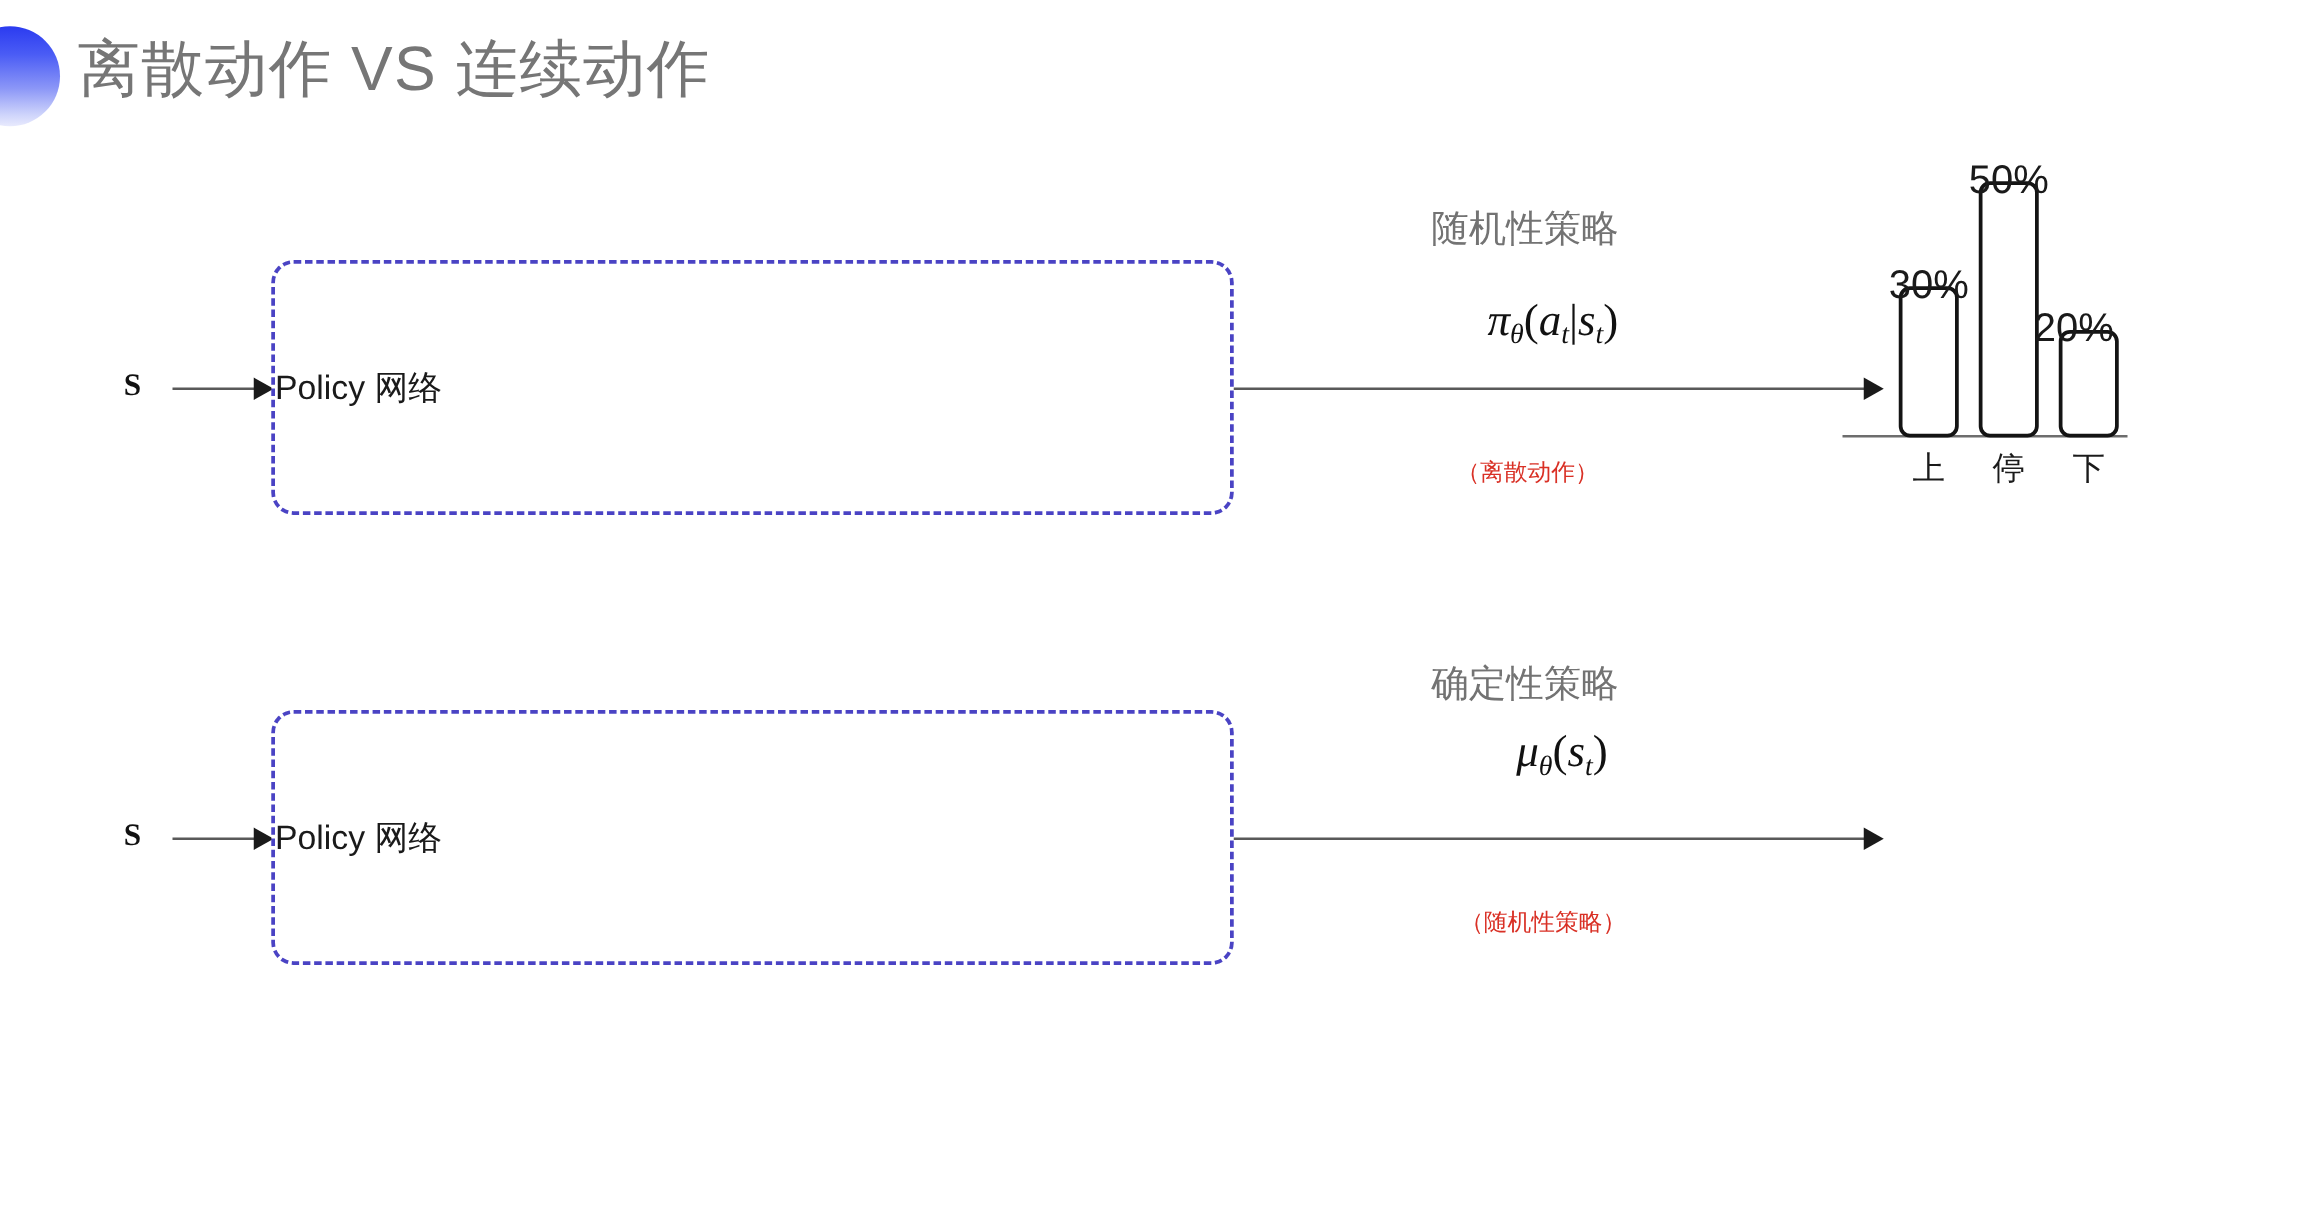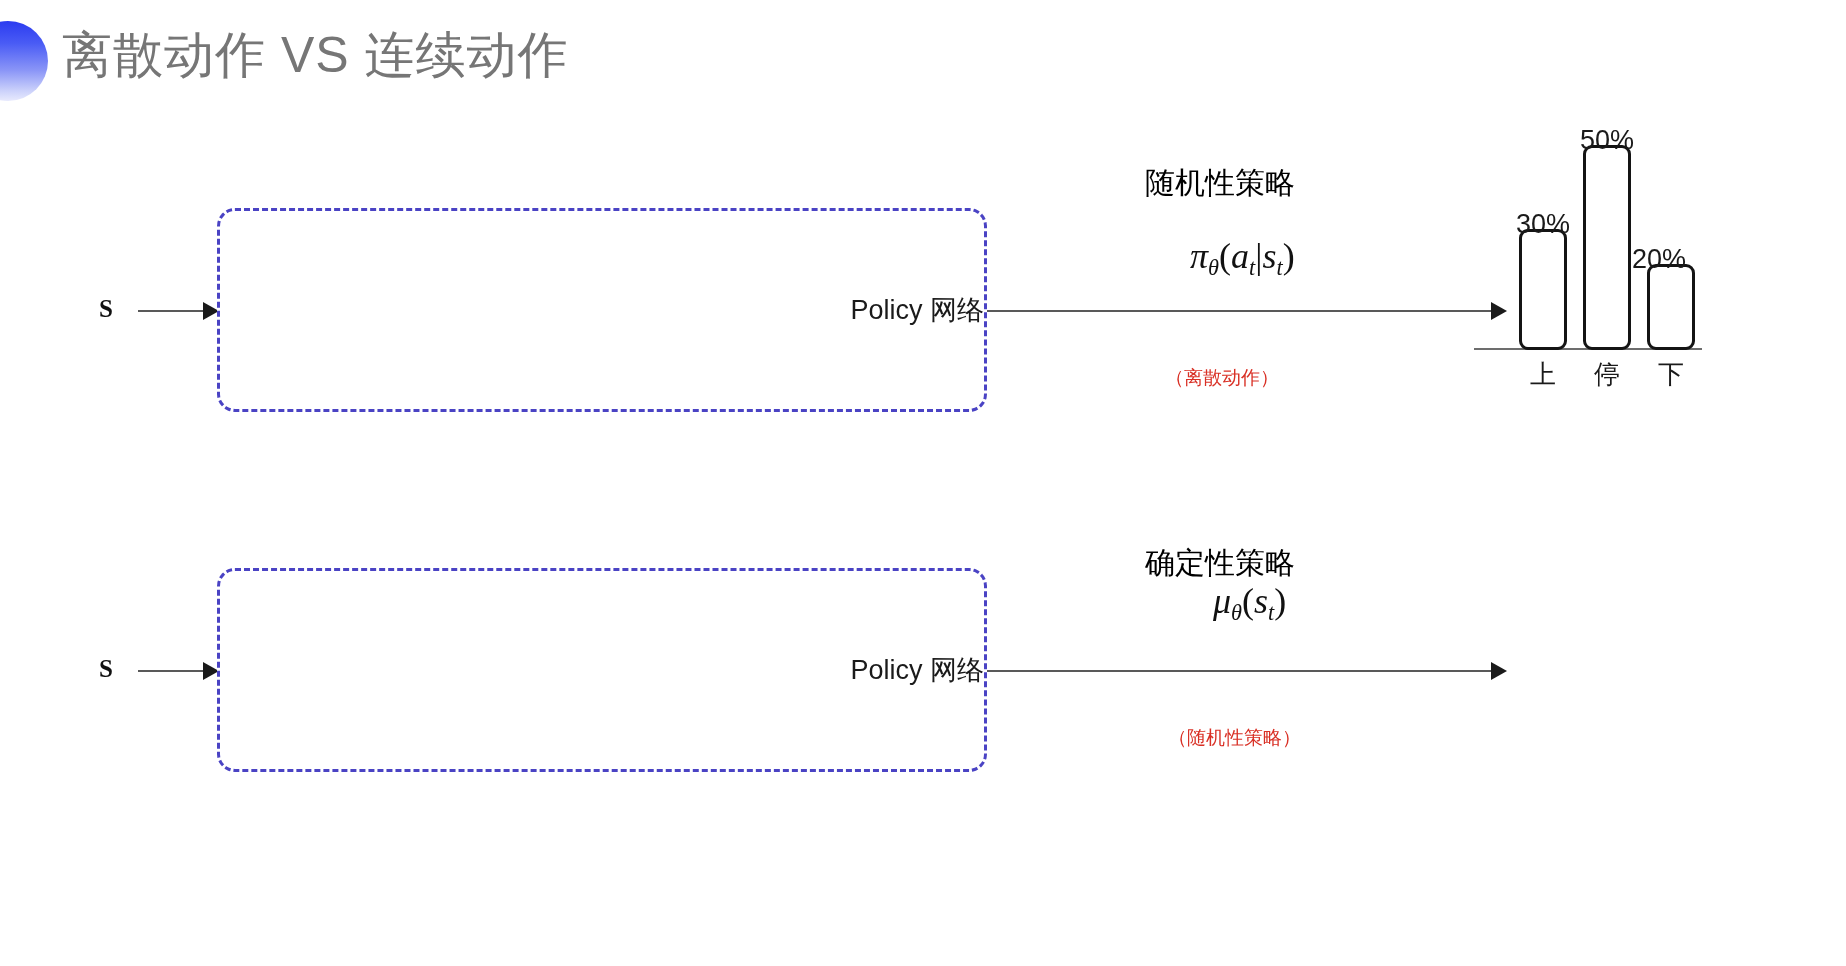--- a/index.html
+++ b/index.html
@@ -73,38 +73,38 @@
     border: 3px dashed #4a43c4;
     border-radius: 18px;
     background: #ffffff;
     box-sizing: border-box;
   }
   .policy-label {
     position: absolute;
     left: 0; right: 0;
     top: 50%;
     transform: translateY(-50%);
-    text-align: right;
+    text-align: left;
     font-size: 27px;
     color: #1a1a1a;
     font-family: "Liberation Sans", "DejaVu Sans", sans-serif;
   }
 
   
   .out-arrow-line {
     position: absolute;
     height: 2px;
     background: #595959;
   }
 
   
   .annot-title {
     position: absolute;
     font-size: 30px;
-    color: #000000;
+    color: #737373;
     white-space: nowrap;
     font-family: "Liberation Sans", "DejaVu Sans", sans-serif;
   }
   .annot-formula {
     position: absolute;
     font-size: 36px;
     color: #111111;
     white-space: nowrap;
     font-family: "Liberation Serif", "DejaVu Serif", serif;
     font-style: italic;
@@ -144,21 +144,21 @@
     position: absolute;
     bottom: 46px;
     background: #ffffff;
     border: 3px solid #141414;
     border-radius: 9px;
     box-sizing: border-box;
   }
   .bar-value {
     position: absolute;
     text-align: center;
-    font-size: 27px;
+    font-size: 32px;
     color: #1a1a1a;
     white-space: nowrap;
     font-family: "Liberation Sans", "DejaVu Sans", sans-serif;
   }
   .bar-cat {
     position: absolute;
     bottom: 4px;
     text-align: center;
     font-size: 26px;
     color: #1a1a1a;
@@ -217,21 +217,21 @@
     <div class="in-arrow-line" style="left:138px; top:190px; width:74px;"></div>
     <div class="arrowhead" style="left:203px; top:182px;"></div>
 
     <div class="policy-box" style="left:217px; top:88px; width:770px; height:204px;">
       <div class="policy-label">Policy 网络</div>
     </div>
 
     <div class="out-arrow-line" style="left:987px; top:190px; width:513px;"></div>
     <div class="arrowhead" style="left:1491px; top:182px;"></div>
 
-    <div class="annot-title" style="left:1145px; top:47px;margin-top:16px;">确定性策略</div>
+    <div class="annot-title" style="left:1145px; top:47px;">确定性策略</div>
 
     <div class="annot-formula" style="left:1178px; top:100px;">
       <span>μ</span><sub>θ</sub><span class="up">(</span><span>s</span><sub>t</sub><span class="up">)</span>
     </div>
 
     <div class="annot-red" style="left:1168px; top:245px;">（随机性策略）</div>
 
   </div>
 
 </div>

